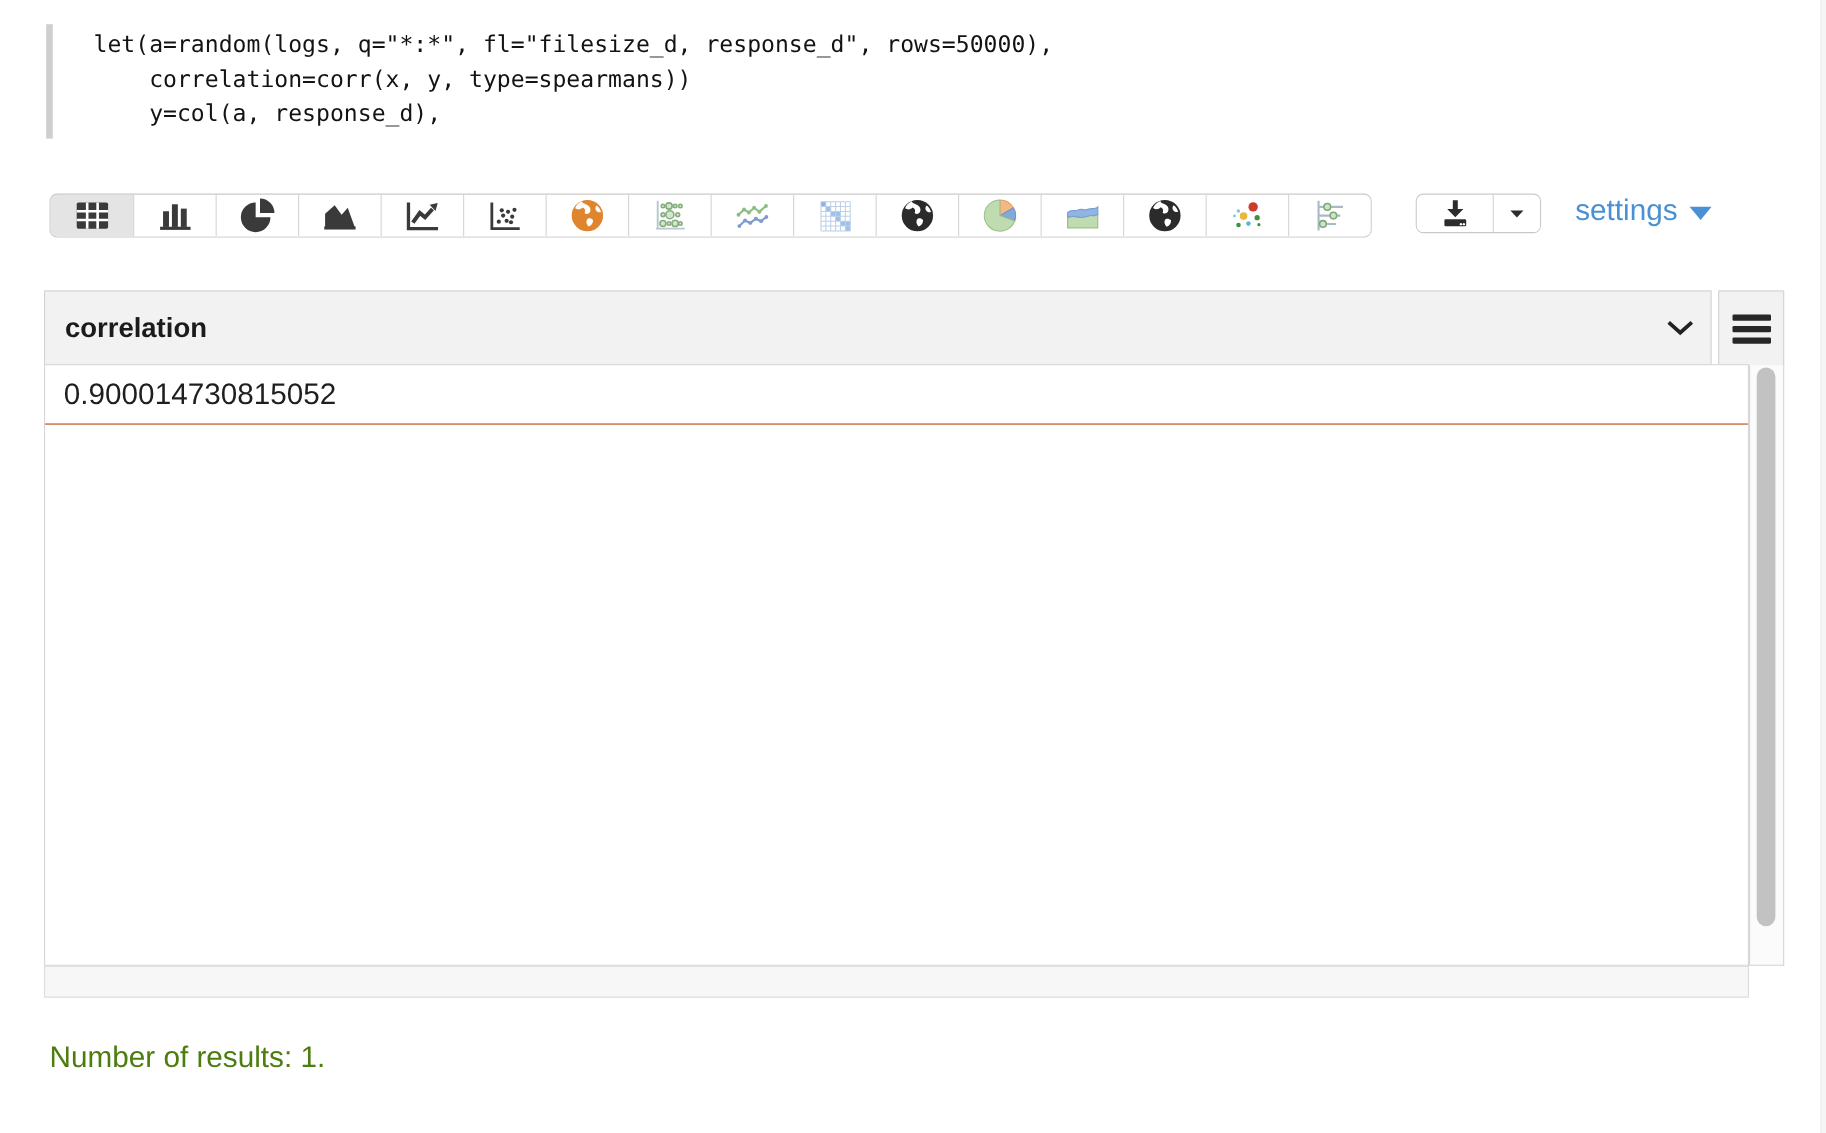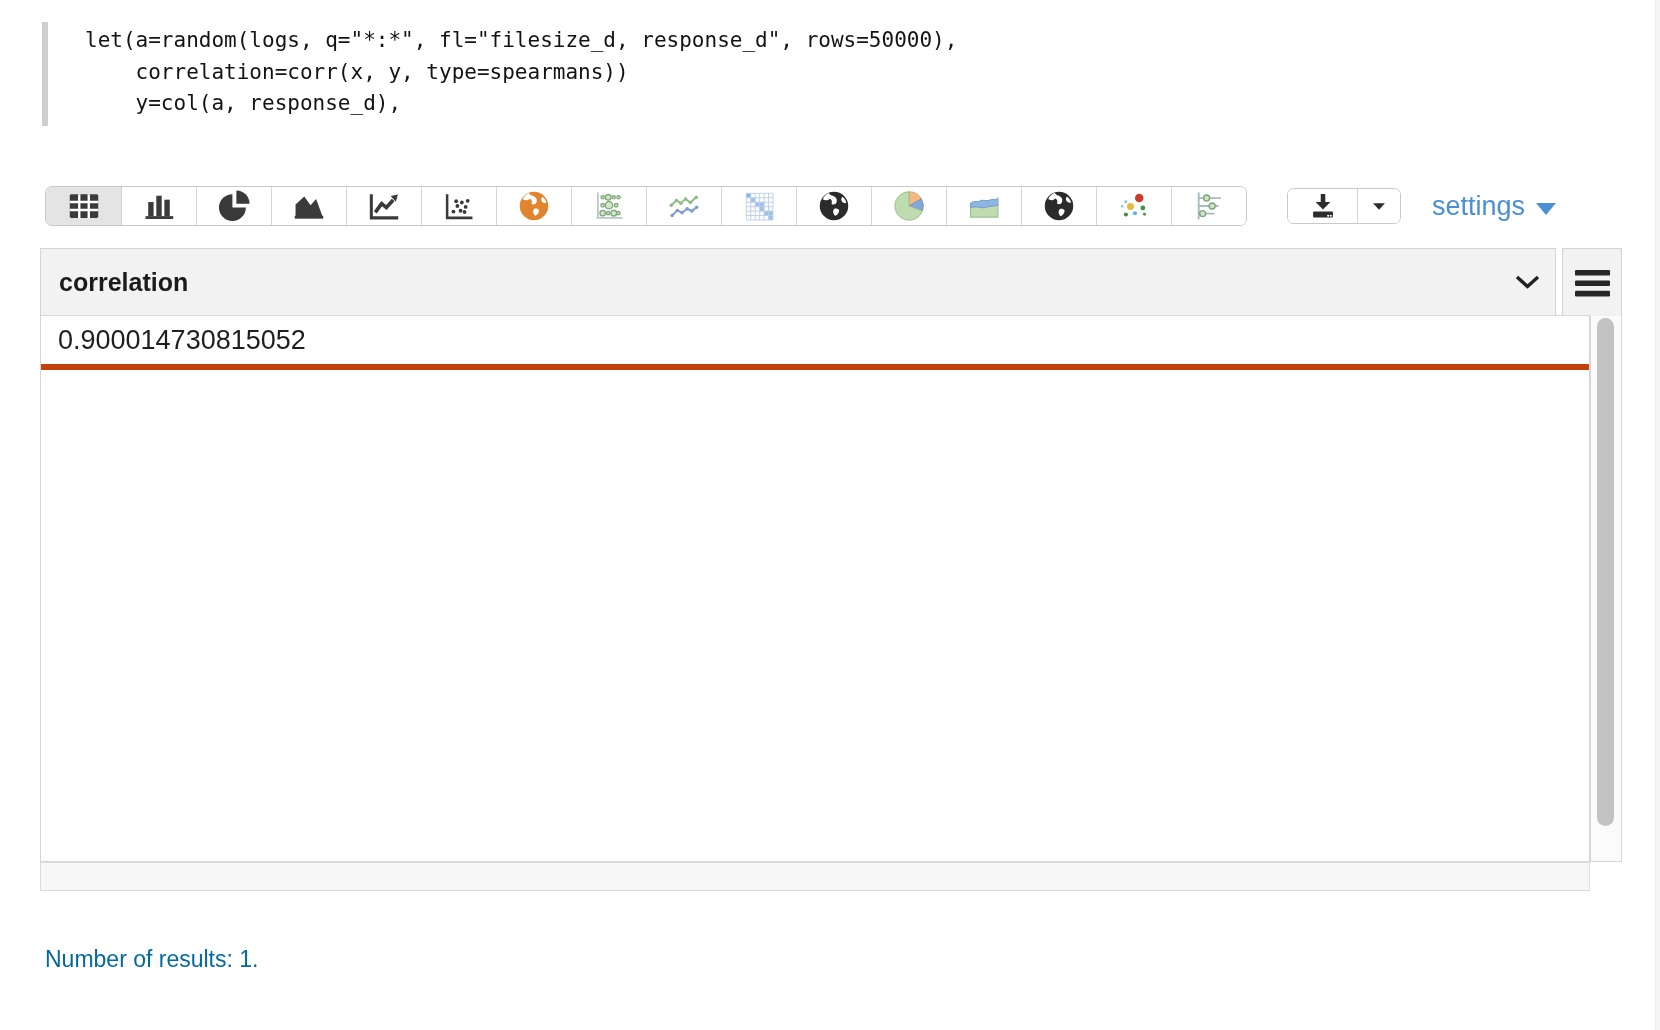--- a/index.html
+++ b/index.html
@@ -11,21 +11,21 @@
   
   .code-block {
     position:absolute; left:42px; top:22px;
     border-left:6px solid #cfcfcf; padding:3px 0 6px 37px;
   }
   .code-line {
     font-family:"DejaVu Sans Mono", monospace;
     font-size:21px; line-height:31.5px; color:#131313; white-space:pre;
   }
   
-  .toolbar { position:absolute; left:45px; top:176px; height:60px; display:flex; align-items:center; }
+  .toolbar { position:absolute; left:45px; top:176px; height:60px; display:flex; align-items:flex-start; }
   .btn-group {
     display:flex; border:1px solid #c8c8c8; border-radius:7px; background:#fff; overflow:hidden;
   }
   .tbtn {
     appearance:none; -webkit-appearance:none; margin:0; padding:0;
     width:75px; border:none; border-left:1px solid #d4d4d4; background:#fff;
     display:flex; align-items:center; justify-content:center; cursor:pointer;
   }
   .tbtn:first-child { border-left:none; }
   .tbtn.active { background:#e4e4e4; }
@@ -38,56 +38,56 @@
   .settings-link {
     margin-left:31px; display:flex; align-items:center; gap:11px;
     color:#4a90d2; font-size:27px; cursor:pointer; user-select:none;
   }
   .settings-caret {
     width:0; height:0; margin-top:5px;
     border-left:10px solid transparent; border-right:10px solid transparent;
     border-top:12px solid #4a90d2;
   }
   
-  .result-panel { position:absolute; left:40px; top:248px; width:1280px; height:645px; }
+  .result-panel { position:absolute; left:40px; top:264px; width:1280px; height:645px; }
   .grid-header-cell {
     position:absolute; left:0; top:0; width:1516px; height:68px;
     background:#f2f2f2; border:1px solid #d3d3d3;
     display:flex; align-items:center;
   }
   .grid-header-label { flex:1; margin-left:18px; font-size:25px; font-weight:bold; color:#1b1b1b; }
   .col-menu-btn { margin-right:12px; background:none; border:none; padding:2px; cursor:pointer; display:flex; }
   .grid-menu-box {
     position:absolute; left:1522px; top:0; width:60px; height:70px;
     background:#f2f2f2; border:1px solid #d3d3d3;
     display:flex; align-items:center; justify-content:center; cursor:pointer;
   }
   .grid-body {
     position:absolute; left:0; top:67px; width:1550px; height:547px;
     background:#fff; border:1px solid #d6d6d6;
   }
   .grid-row {
-    height:54px; border-bottom:6px solid #c2410c;
+    height:54px; border-bottom:1px solid #c2410c;
     display:flex; align-items:center; padding-left:17px;
     font-size:27px; color:#1f1f1f;text-align:center;
   }
   .grid-vscroll {
     position:absolute; left:1550px; top:68px; width:32px; height:546px;
     background:#fbfbfb; border:1px solid #d6d6d6; border-top:none;
   }
   .vthumb {
     position:absolute; left:6px; top:2px; width:17px; height:508px;
     border-radius:9px; background:#c2c2c2;
   }
   .grid-footer {
     position:absolute; left:0; top:614px; width:1550px; height:29px;
     background:#f7f7f7; border:1px solid #dcdcdc;
   }
   
-  .results-count { position:absolute; left:45px; top:946px; font-size:23px; color:#0369a1; }
+  .results-count { position:absolute; left:45px; top:946px; font-size:27px; color:#4d7c0f; }
   
   .page-edge { position:absolute; right:0; top:0; width:5px; height:1030px; background:#f5f5f5; border-left:1px solid #ececec; }
 </style>
 </head>
 <body>
 
 <div class="code-block">
   <div class="code-line">let(a=random(logs, q="*:*", fl="filesize_d, response_d", rows=50000),</div>
   <div class="code-line">    correlation=corr(x, y, type=spearmans))</div>
   <div class="code-line">    y=col(a, response_d),</div>

